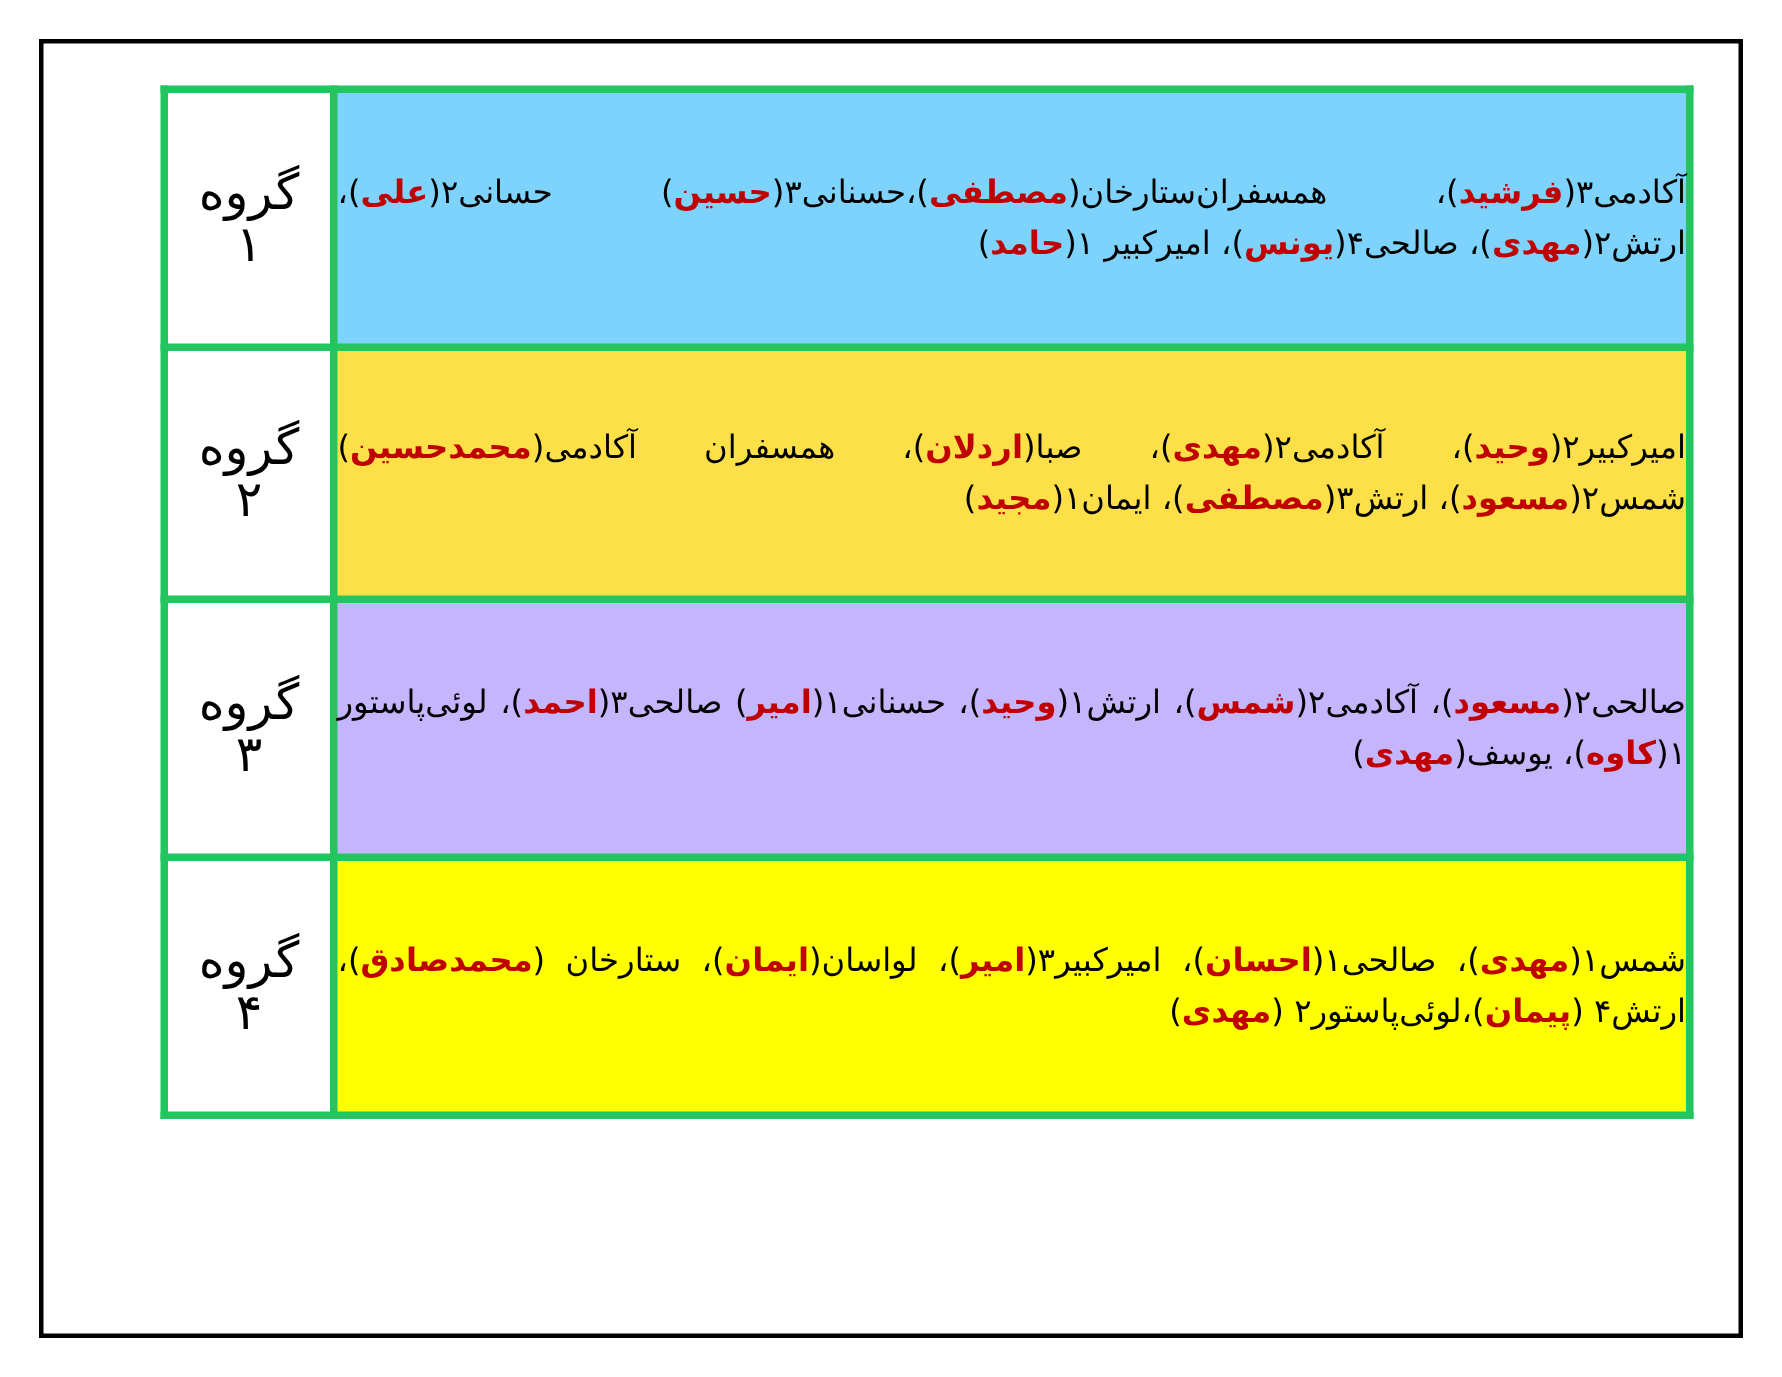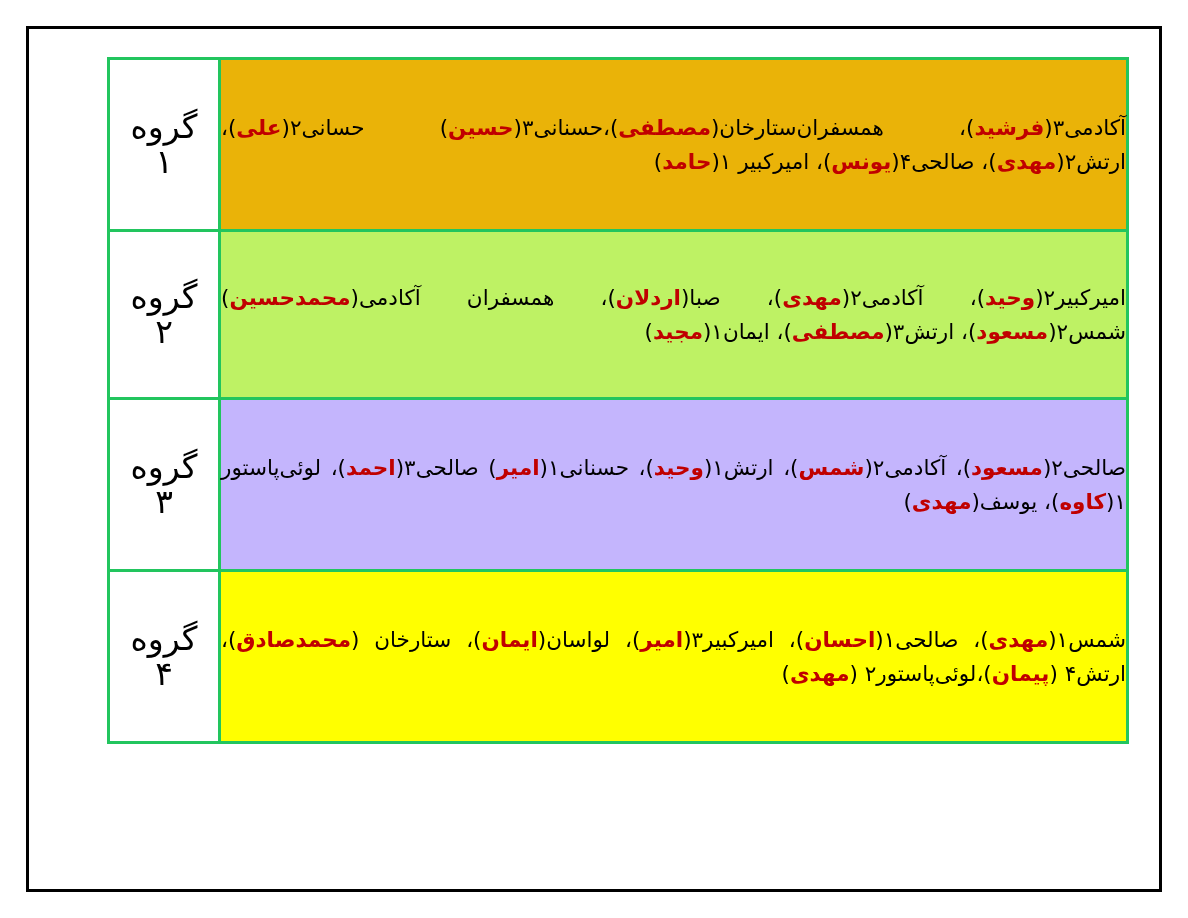--- a/index.html
+++ b/index.html
@@ -27,21 +27,21 @@
     background: #ffffff;
   }
   table.groups {
     border-collapse: collapse;
     width: 1022px;
     table-layout: fixed;
     margin: 0;
     direction: rtl;
   }
   table.groups td {
-    border: 3px solid #22c55e;
+    border: 5px solid #22c55e;
     vertical-align: middle;
     padding: 0;
   }
   td.group-label {
     width: 108px;
     text-align: center;
     background: #ffffff;
     font-size: 33px;
     line-height: 1.05;
     font-family: "DejaVu Sans", "Liberation Sans", sans-serif;
@@ -75,30 +75,30 @@
   .row-h4 { height: 172px; }
 </style>
 </head>
 <body>
 
 <div class="page">
   <div class="outer-frame">
     <table class="groups">
       <tbody>
           <tr class="row-h1">
-            <td class="group-members" style="background: #eab308;">
+            <td class="group-members" style="background: #7dd3fc;">
               <span class="members-inner"><span>آکادمی۳(</span><span class="name-hl">فرشید</span><span>)، همسفران‌ستارخان(</span><span class="name-hl">مصطفی</span><span>)،حسنانی۳(</span><span class="name-hl">حسین</span><span>) حسانی۲(</span><span class="name-hl">علی</span><span>)، ارتش۲(</span><span class="name-hl">مهدی</span><span>)، صالحی۴(</span><span class="name-hl">یونس</span><span>)، امیرکبیر ۱(</span><span class="name-hl">حامد</span><span>)</span></span>
             </td>
             <td class="group-label">
               <span class="lbl-word">گروه</span>
               <span class="lbl-num">۱</span>
             </td>
           </tr>
           <tr class="row-h2">
-            <td class="group-members" style="background: #bef264;">
+            <td class="group-members" style="background: #fde047;">
               <span class="members-inner"><span>امیرکبیر۲(</span><span class="name-hl">وحید</span><span>)، آکادمی۲(</span><span class="name-hl">مهدی</span><span>)، صبا(</span><span class="name-hl">اردلان</span><span>)، همسفران آکادمی(</span><span class="name-hl">محمدحسین</span><span>) شمس۲(</span><span class="name-hl">مسعود</span><span>)، ارتش۳(</span><span class="name-hl">مصطفی</span><span>)، ایمان۱(</span><span class="name-hl">مجید</span><span>)</span></span>
             </td>
             <td class="group-label">
               <span class="lbl-word">گروه</span>
               <span class="lbl-num">۲</span>
             </td>
           </tr>
           <tr class="row-h3">
             <td class="group-members" style="background: #c4b5fd;">
               <span class="members-inner"><span>صالحی۲(</span><span class="name-hl">مسعود</span><span>)، آکادمی۲(</span><span class="name-hl">شمس</span><span>)، ارتش۱(</span><span class="name-hl">وحید</span><span>)، حسنانی۱(</span><span class="name-hl">امیر</span><span>) صالحی۳(</span><span class="name-hl">احمد</span><span>)، لوئی‌پاستور ۱(</span><span class="name-hl">کاوه</span><span>)، یوسف(</span><span class="name-hl">مهدی</span><span>)</span></span>

